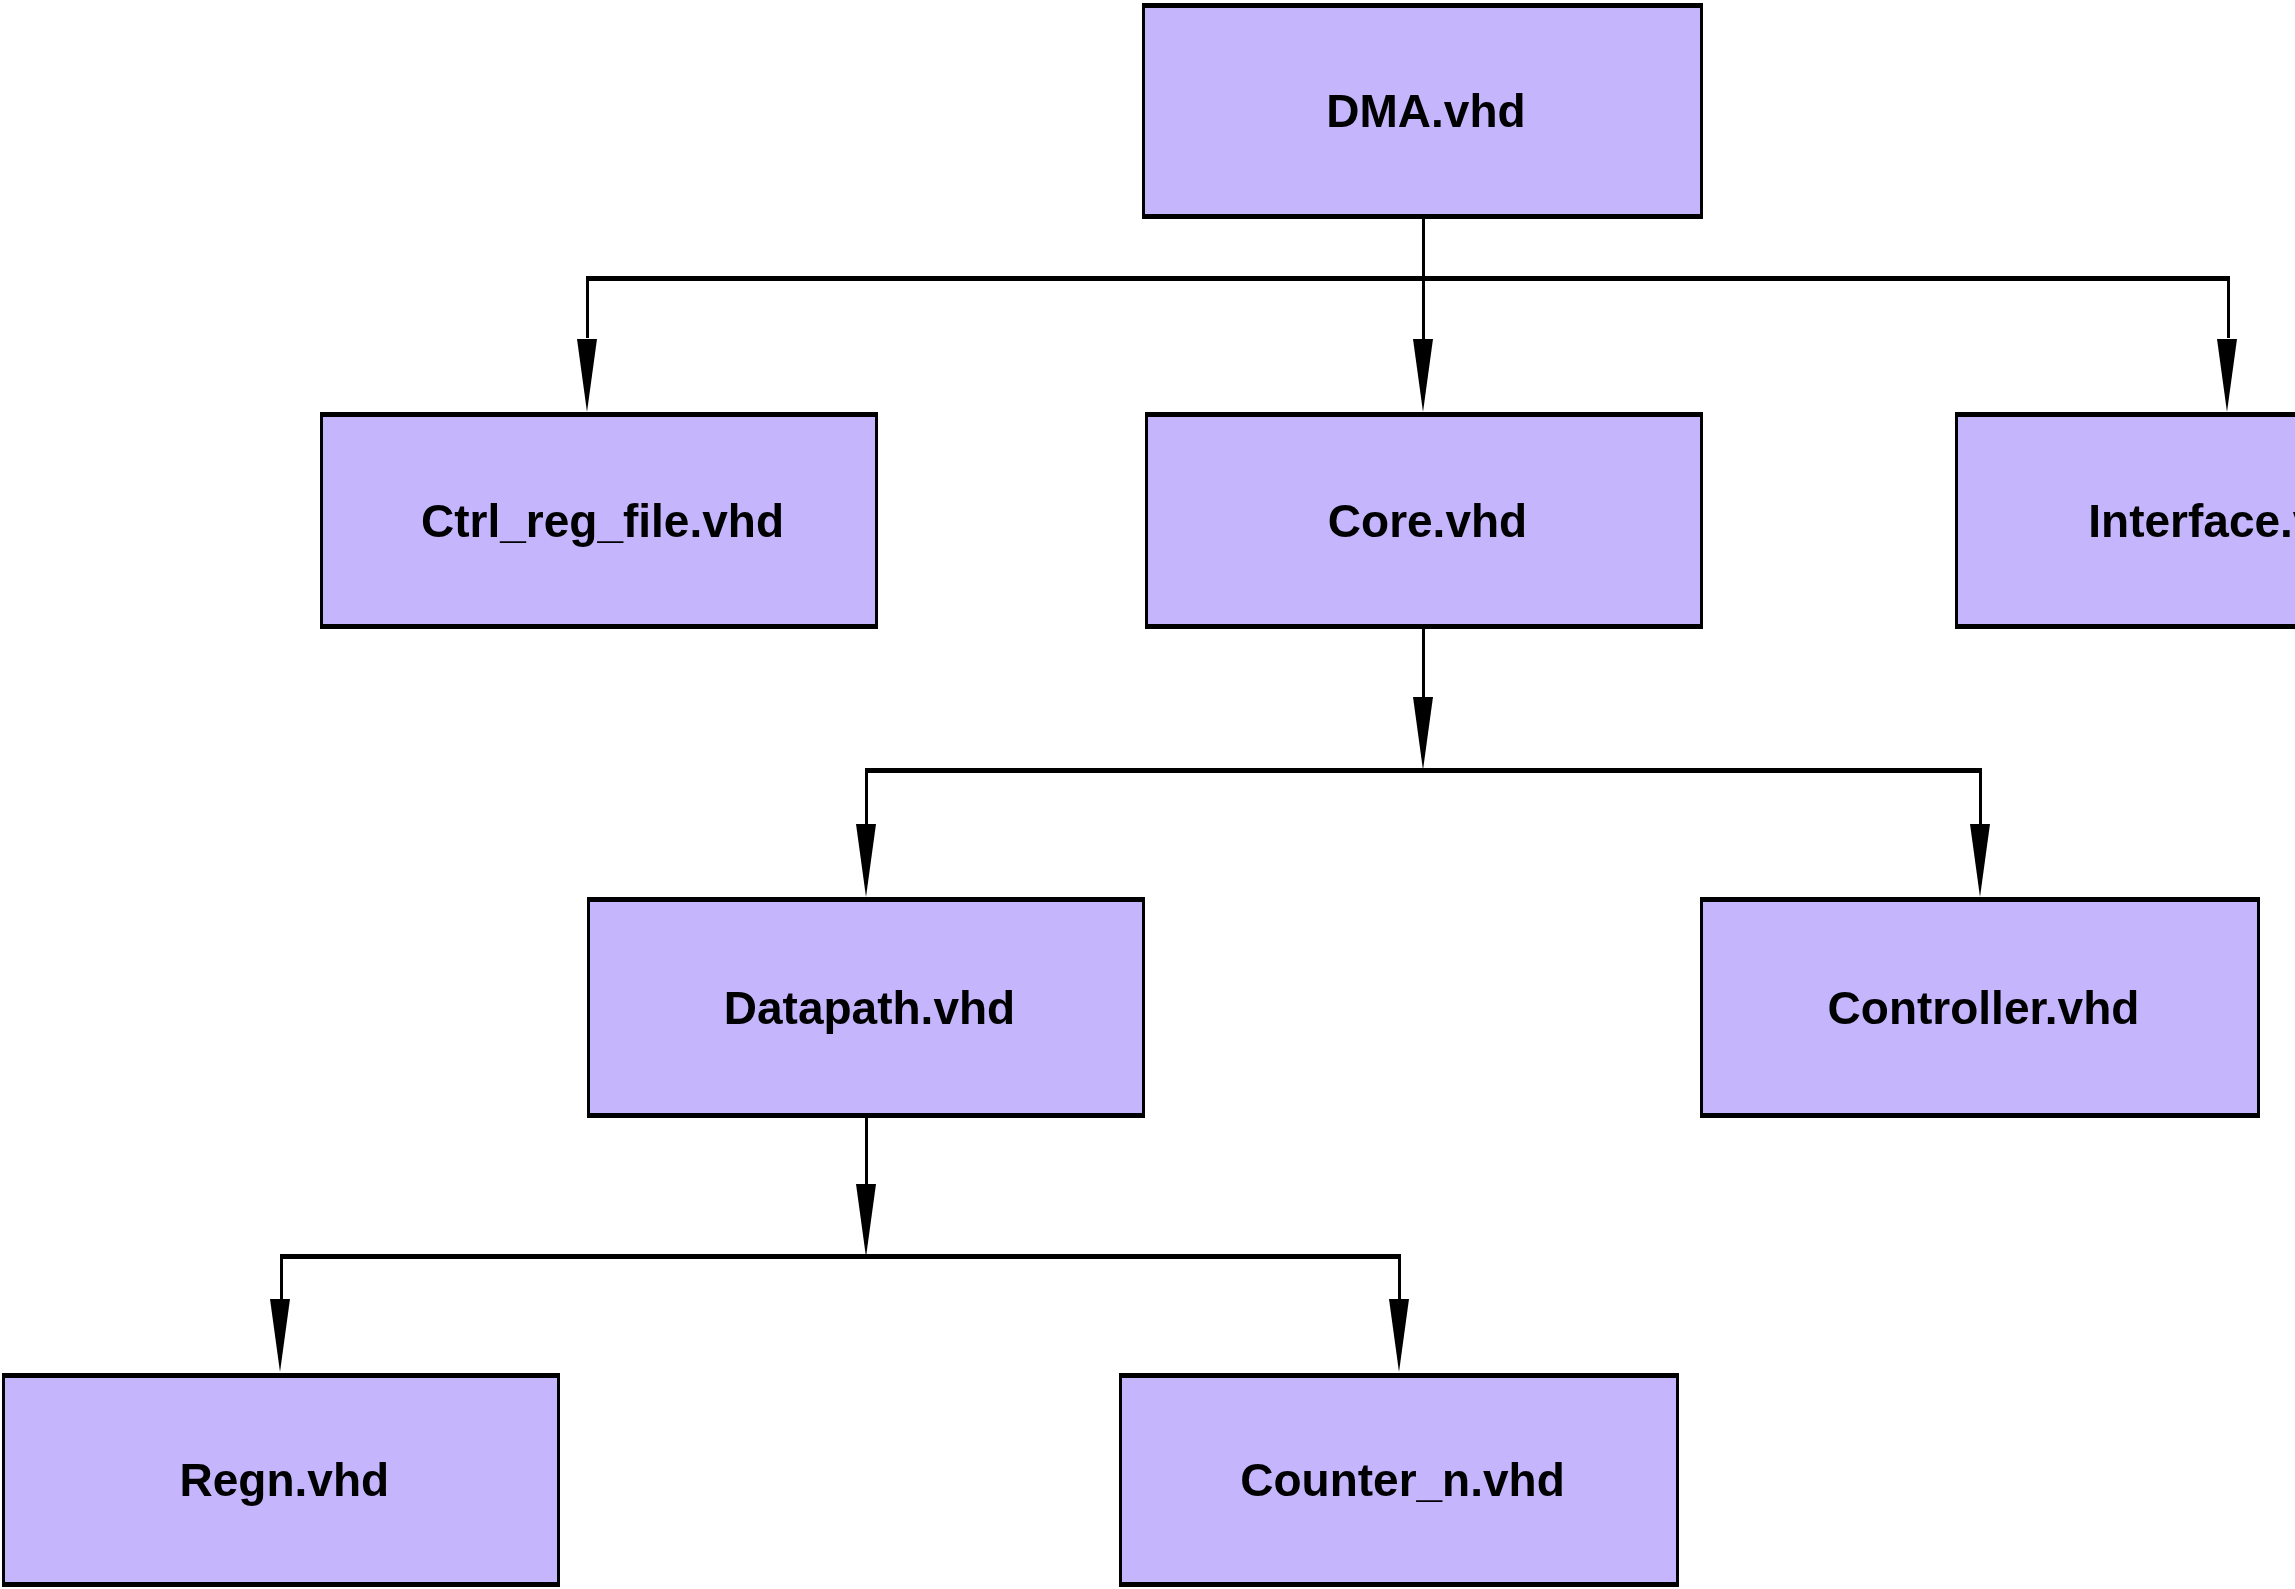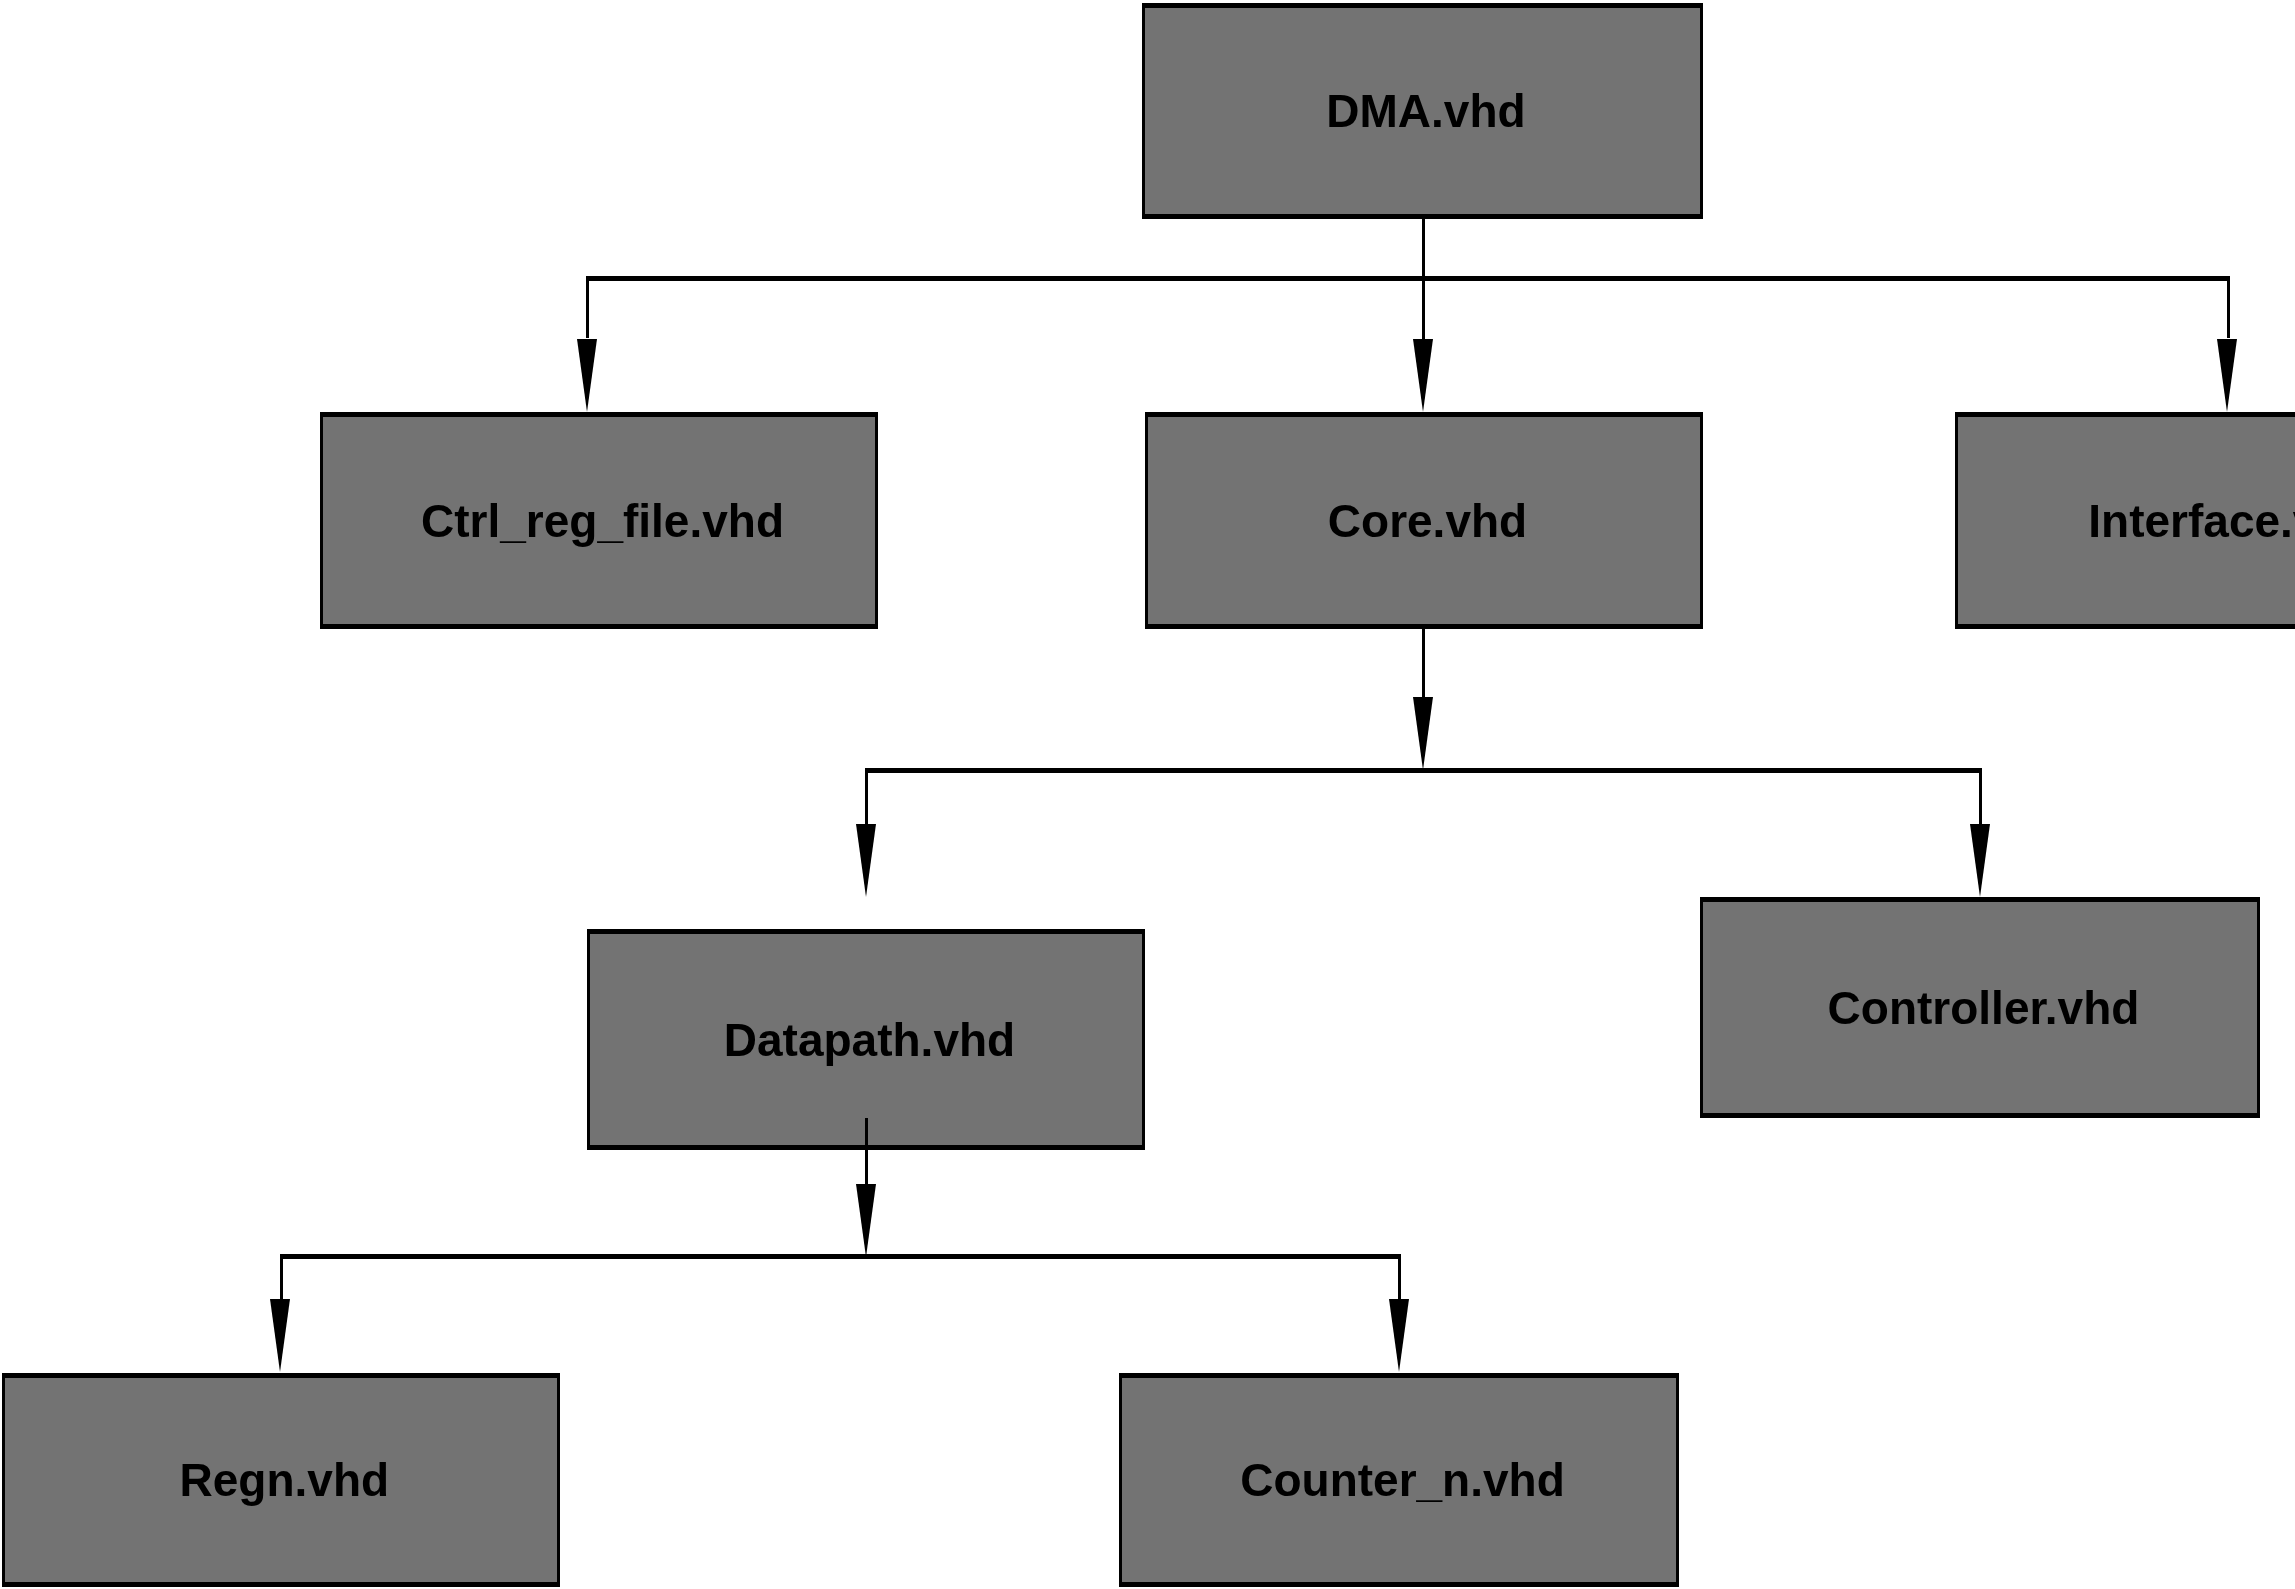--- a/index.html
+++ b/index.html
@@ -11,21 +11,21 @@
     position: relative;
     width: 2508px;
     height: 1590px;
     background: #ffffff;
     font-family: "Liberation Sans", sans-serif;
     overflow: hidden;
   }
   .node {
     position: absolute;
     box-sizing: border-box;
-    background: #737373;
+    background: #c4b5fd;
     border-style: solid;
     border-color: #000000;
     border-width: 5.5px 3.7px 5.5px 3.7px; 
     display: flex;
     align-items: center;
     justify-content: center;
     padding-left: 7px;
   }
   .node .label {
     font-size: 46px;
@@ -67,21 +67,21 @@
   </div>
 
   <div class="node" style="left:1145px; top:412px;  width:558px; height:217px;">
     <span class="label">Core.vhd</span>
   </div>
 
   <div class="node" style="left:1955px; top:412px;  width:546px; height:217px;">
     <span class="label">Interface.vhd</span>
   </div>
 
-  <div class="node" style="left:587px; top:897px; width:558px; height:221px;margin-top:32px;">
+  <div class="node" style="left:587px; top:897px; width:558px; height:221px;">
     <span class="label">Datapath.vhd</span>
   </div>
 
   <div class="node" style="left:1.8px;    top:1373px; width:558px; height:214px;">
     <span class="label">Regn.vhd</span>
   </div>
 
   <div class="node" style="left:1700px; top:897px; width:560px; height:221px;">
     <span class="label">Controller.vhd</span>
   </div>

